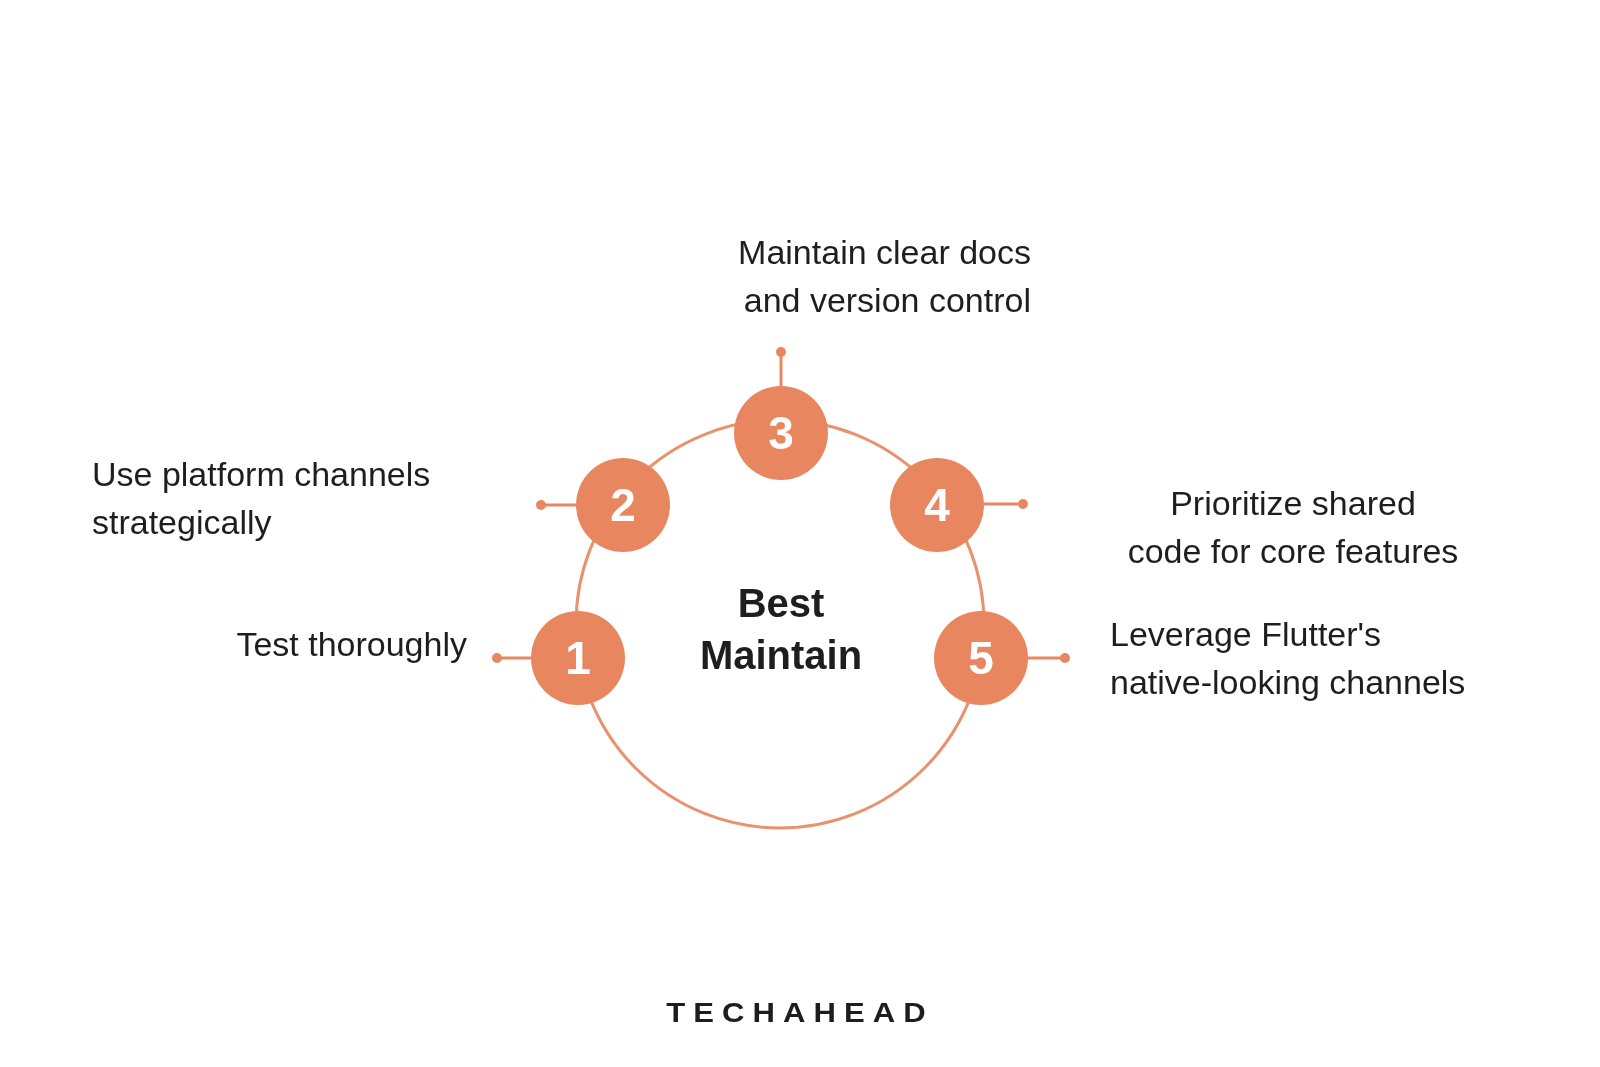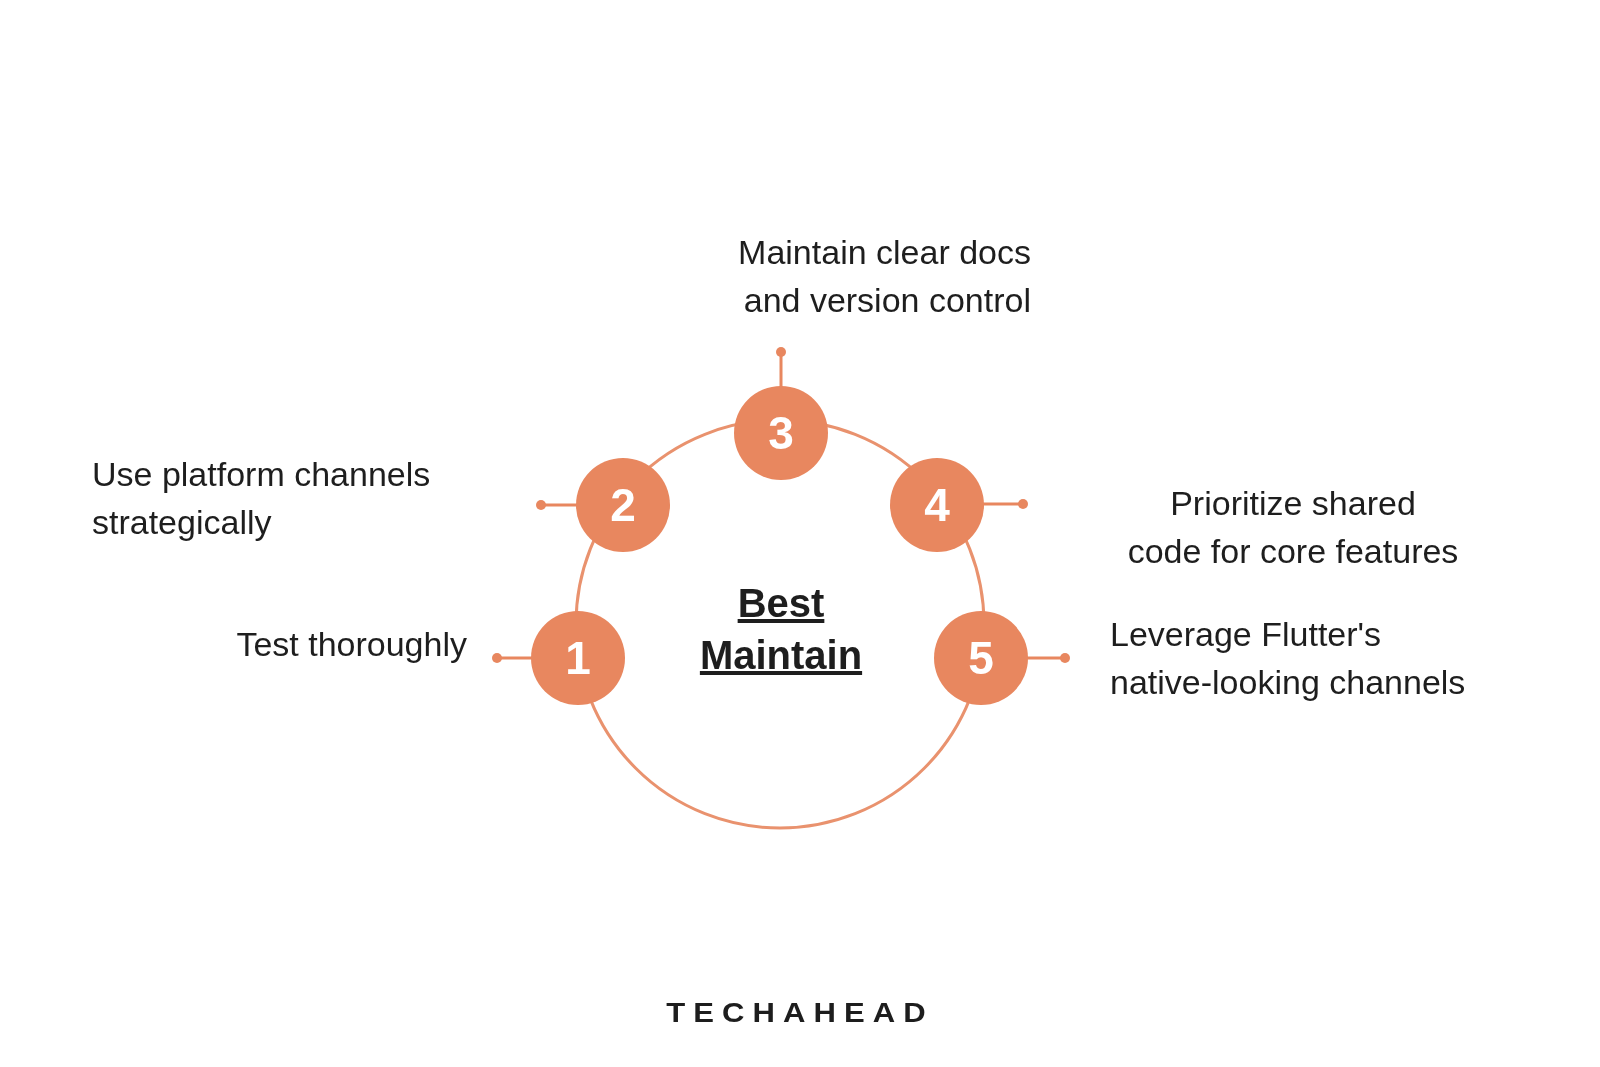--- a/index.html
+++ b/index.html
@@ -31,21 +31,20 @@
   .label{position:absolute;font-size:34px;line-height:48px;font-weight:400;}
   .l1{left:67px; top:620px;width:400px;text-align:right;}
   .l2{left:92px; top:450px;width:400px;text-align:left;}
   .l3{left:531px;top:228px;width:500px;text-align:right;}
   .l4{left:1058px;top:436px;width:470px;text-align:center;margin-top:43px;}
   .l5{left:1110px;top:610px;width:470px;text-align:left;}
   .center-title{
     position:absolute;left:581px;top:577px;width:400px;
     text-align:center;font-size:40px;line-height:52px;font-weight:bold;
     color:var(--text-color,#1e1e1e);
-    text-decoration:underline;
   }
   .brand-logo{
     position:absolute;left:0;top:998px;width:100%;
     text-align:center;font-size:27px;font-weight:bold;
     letter-spacing:7px;color:#1d1d1d;
     transform:scaleX(1.15);
   }
 </style>
 </head>
 <body>

